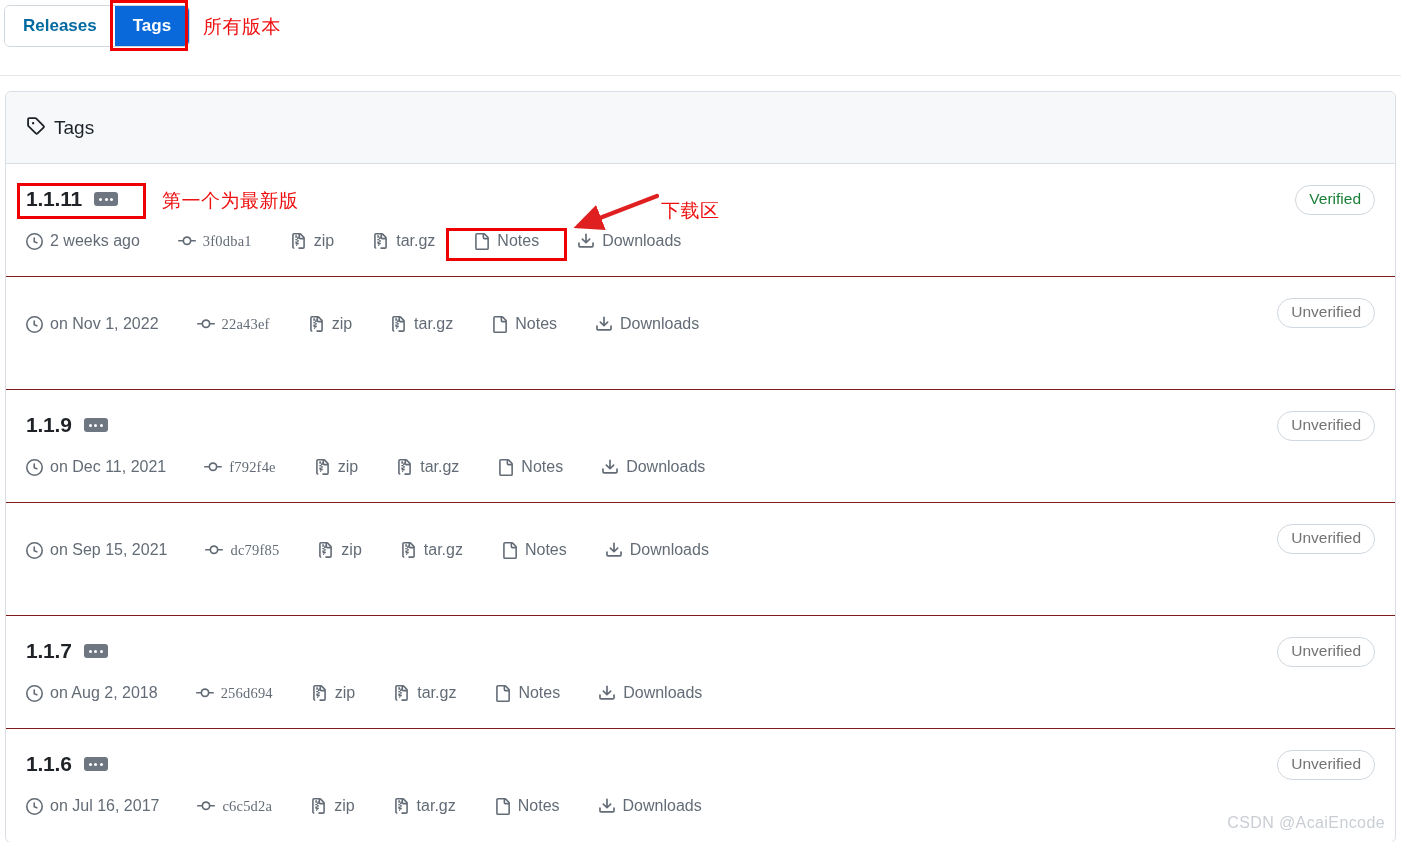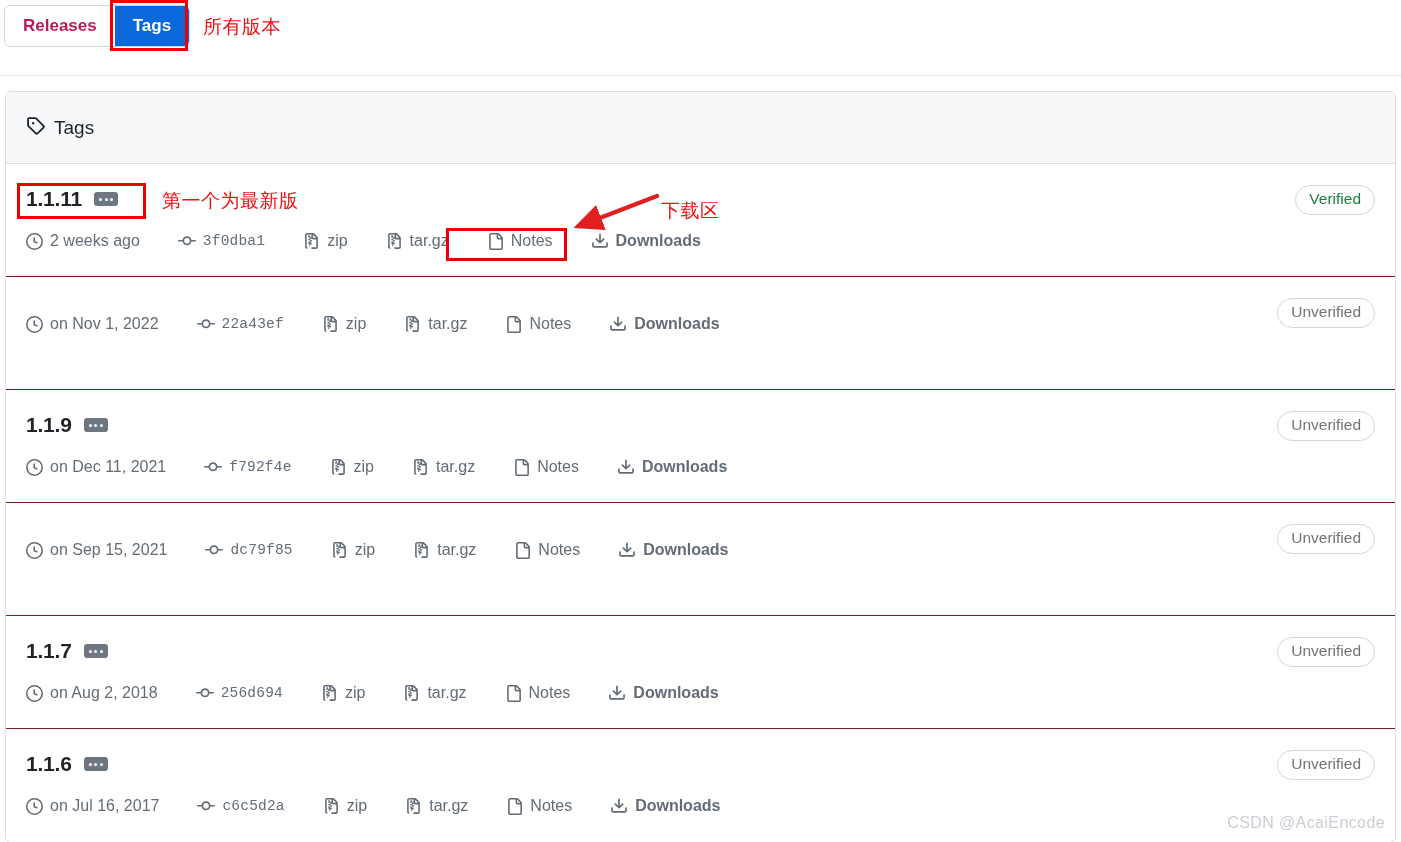--- a/index.html
+++ b/index.html
@@ -31,21 +31,21 @@
     background: #ffffff;
     height: 42px;
   }
   .seg-btn {
     display: flex;
     align-items: center;
     justify-content: center;
     padding: 0 18px;
     font-size: 17px;
     font-weight: 600;
-    color: #be185d;
+    color: #0369a1;
     background: #ffffff;
     border: none;
     cursor: pointer;
     font-family: "Liberation Sans", sans-serif;
     height: 100%;
     white-space: nowrap;
   }
   .seg-btn.active {
     background: #0969da;
     color: #ffffff;
@@ -148,24 +148,24 @@
     font-size: 16px;
   }
   .meta-item {
     display: inline-flex;
     align-items: center;
     gap: 7px;
     margin-right: 22px;
     color: #636c76;
     white-space: nowrap;
   }
-  .meta-item:last-child { margin-right: 0; font-weight: bold; }
+  .meta-item:last-child { margin-right: 0; }
   .meta-item svg { flex: none; display: block; }
   .mono {
-    font-family: Liberation Mono, monospace;
+    font-family: Liberation Serif, serif;
     font-size: 14.5px;
     letter-spacing: 0.2px;
   }
 
   .badge {
     position: absolute;
     right: 20px;
     top: 21px;
     border: 1px solid #d0d7de;
     border-radius: 999px;

